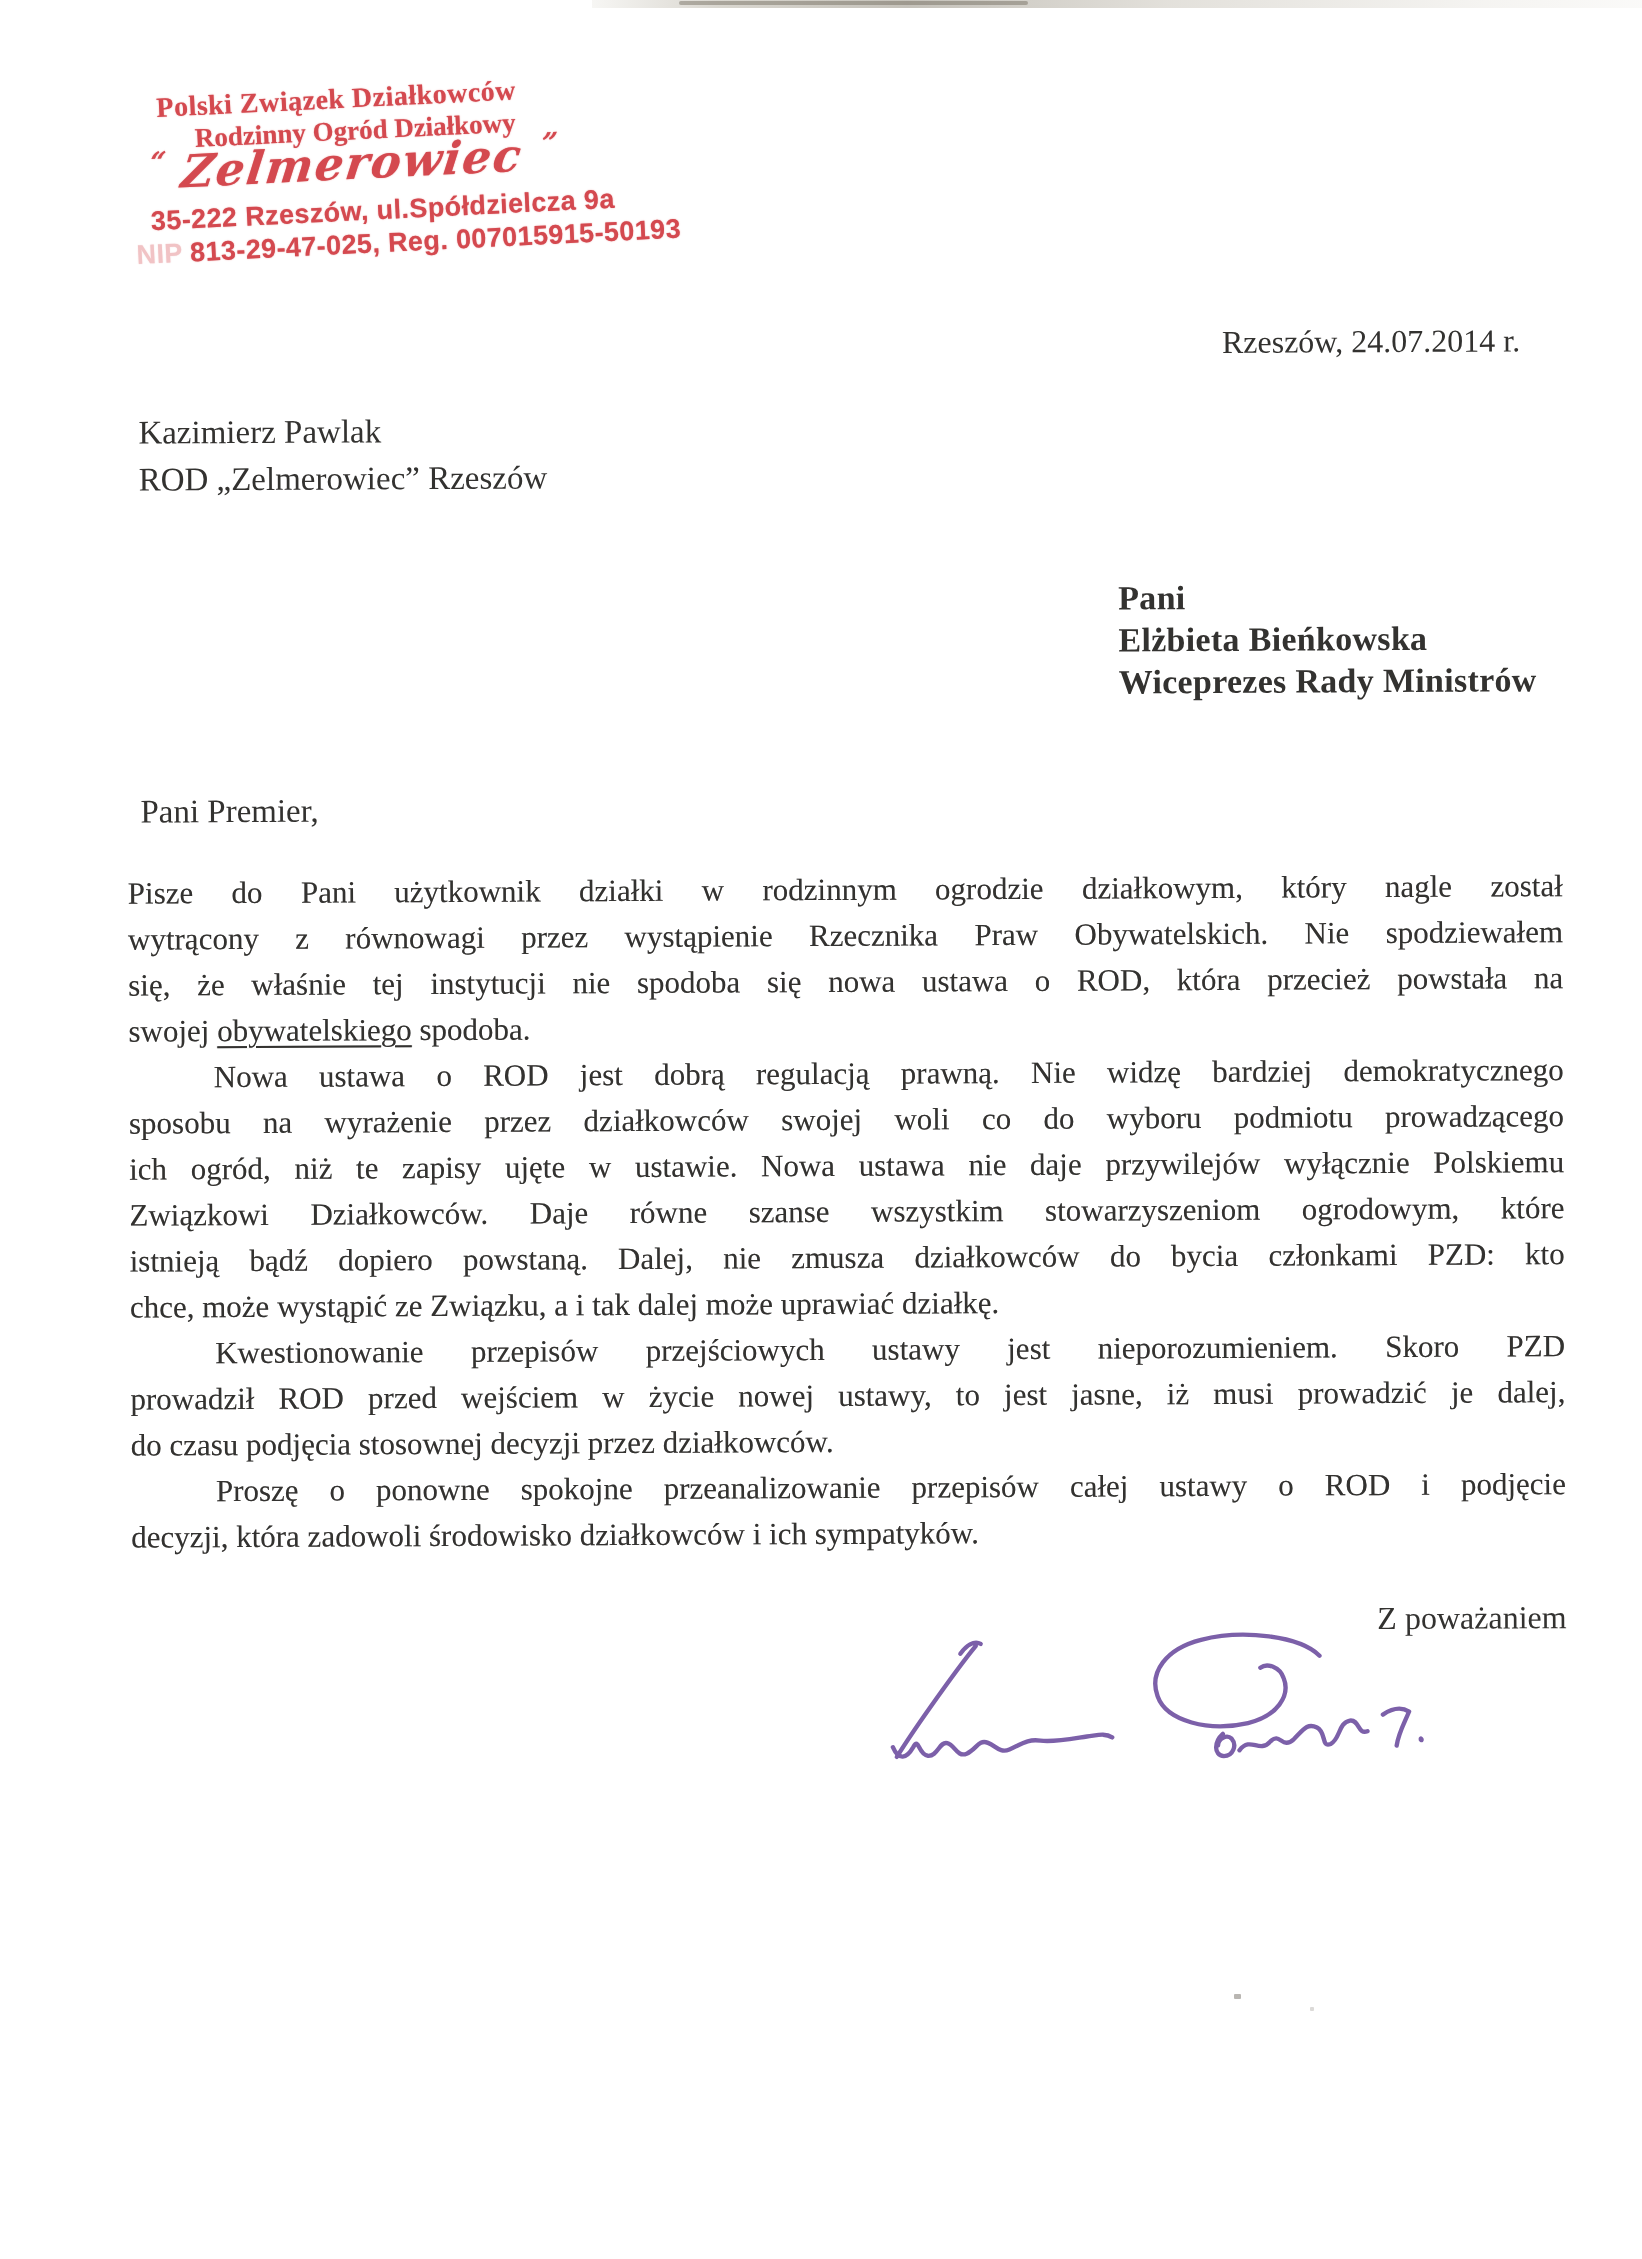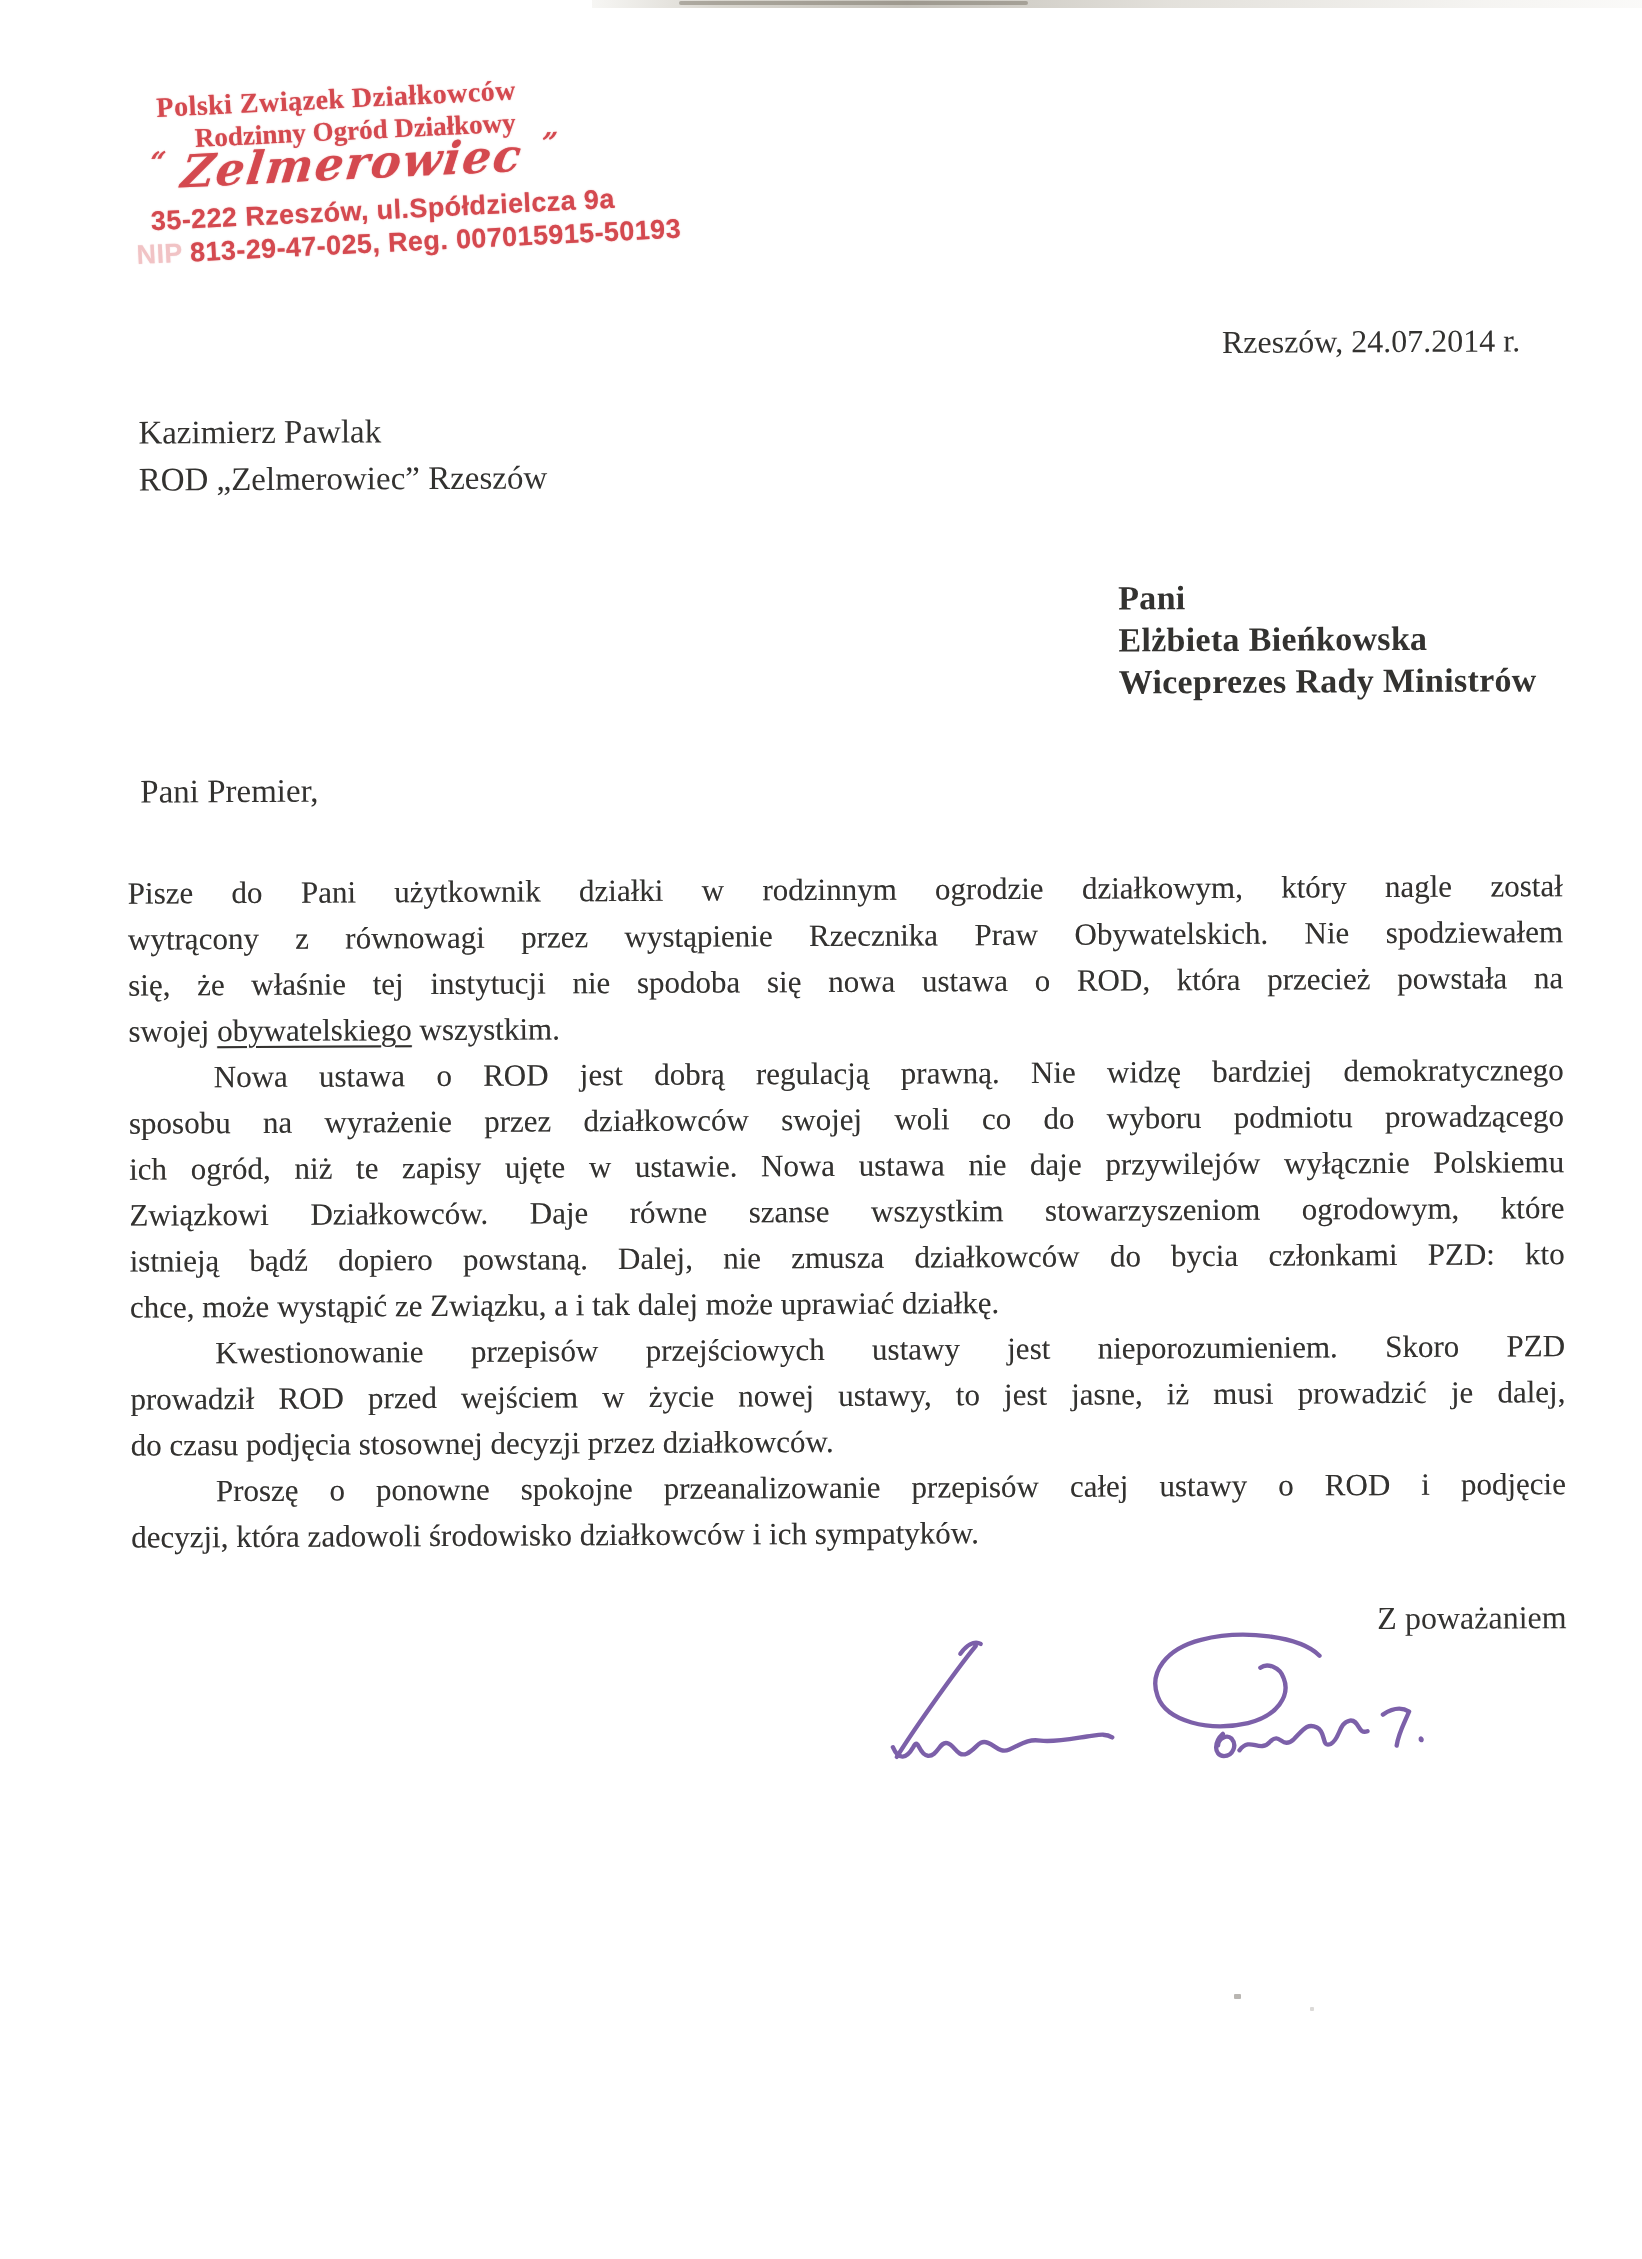--- a/index.html
+++ b/index.html
@@ -55,21 +55,21 @@
   }
   .sender {
     position:absolute; left:142px; top:406px;
     font-size:33px; line-height:47px;
   }
   .recipient {
     position:absolute; left:1121px; top:579px;
     font-size:34px; font-weight:bold; line-height:42px; letter-spacing:0.3px;
   }
   .salutation {
-    position:absolute; left:142px; top:770px; font-size:33px;
+    position:absolute; left:142px; top:790px; font-size:33px;
   }
 
   .letter-body {
     position:absolute; left:129px; top:867px; width:1435px;
     font-size:31px;
     text-shadow:0 0 0.6px rgba(45,42,40,0.4);
   }
   .bl { height:46px; line-height:46px; text-align:justify; text-align-last:justify; }
   .bl.end { text-align-last:left; }
   .bl.ind { text-indent:85px; }
@@ -113,21 +113,21 @@
       <div>Elżbieta Bieńkowska</div>
       <div>Wiceprezes Rady Ministrów</div>
     </div>
 
     <div class="salutation">Pani Premier,</div>
 
     <div class="letter-body">
       <div class="bl">Pisze do Pani użytkownik działki w rodzinnym ogrodzie działkowym, który nagle został</div>
       <div class="bl">wytrącony z równowagi przez wystąpienie Rzecznika Praw Obywatelskich. Nie spodziewałem</div>
       <div class="bl">się, że właśnie tej instytucji nie spodoba się nowa ustawa o ROD, która przecież powstała na</div>
-      <div class="bl end"><span>swojej </span><span class="ul-word">obywatelskiego</span><span> wszystkim.</span></div>
+      <div class="bl end"><span>swojej </span><span class="ul-word">obywatelskiego</span><span> spodoba.</span></div>
       <div class="bl ind">Nowa ustawa o ROD jest dobrą regulacją prawną. Nie widzę bardziej demokratycznego</div>
       <div class="bl">sposobu na wyrażenie przez działkowców swojej woli co do wyboru podmiotu prowadzącego</div>
       <div class="bl">ich ogród, niż te zapisy ujęte w ustawie. Nowa ustawa nie daje przywilejów wyłącznie Polskiemu</div>
       <div class="bl">Związkowi Działkowców. Daje równe szanse wszystkim stowarzyszeniom ogrodowym, które</div>
       <div class="bl">istnieją bądź dopiero powstaną. Dalej, nie zmusza działkowców do bycia członkami PZD: kto</div>
       <div class="bl end">chce, może wystąpić ze Związku, a i tak dalej może uprawiać działkę.</div>
       <div class="bl ind">Kwestionowanie przepisów przejściowych ustawy jest nieporozumieniem. Skoro PZD</div>
       <div class="bl">prowadził ROD przed wejściem w życie nowej ustawy, to jest jasne, iż musi prowadzić je dalej,</div>
       <div class="bl end">do czasu podjęcia stosownej decyzji przez działkowców.</div>
       <div class="bl ind">Proszę o ponowne spokojne przeanalizowanie przepisów całej ustawy o ROD i podjęcie</div>

